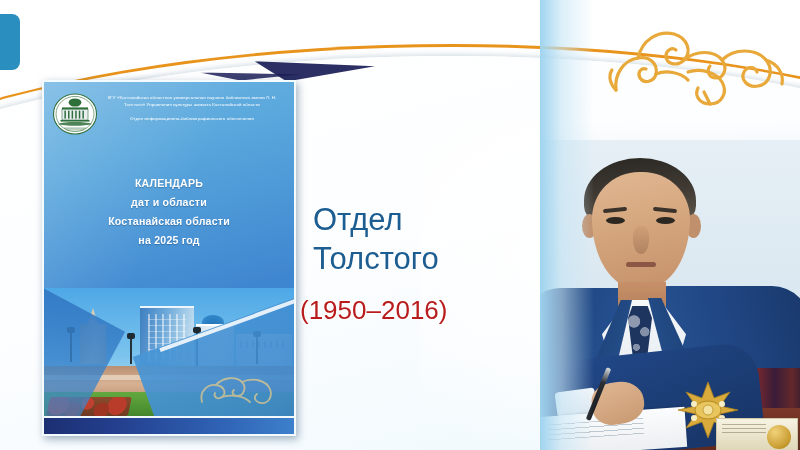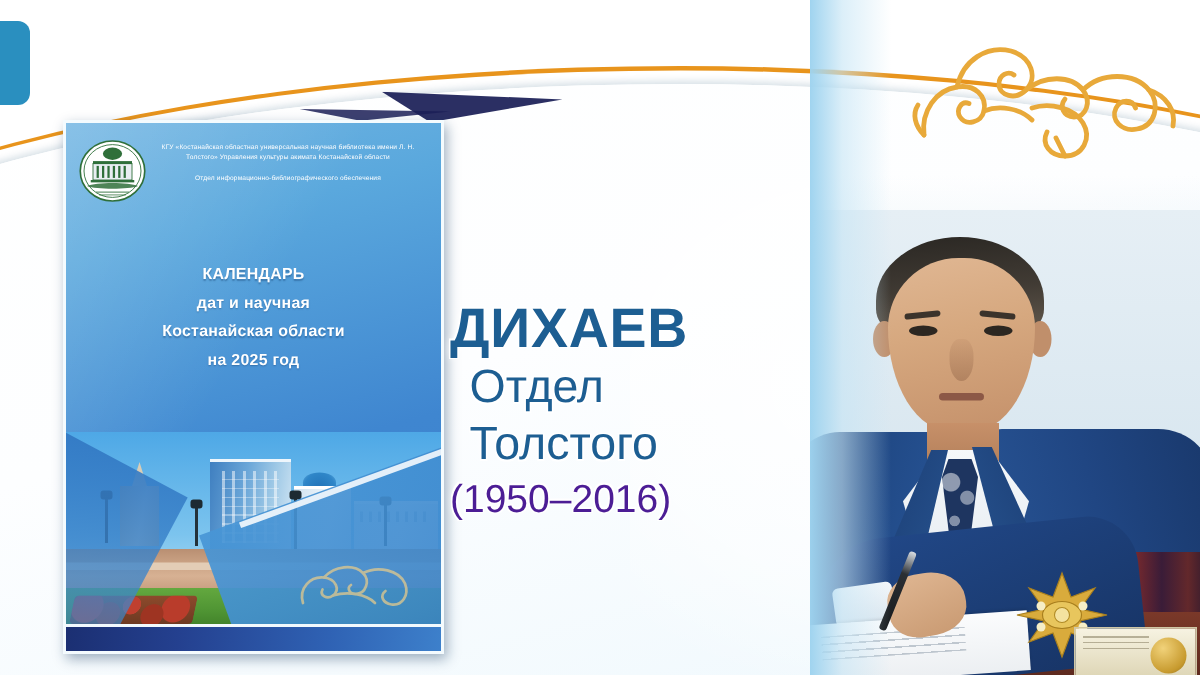--- a/index.html
+++ b/index.html
@@ -388,23 +388,23 @@
     color: #1d5e92;
     line-height: 1.12;
     margin-top: 4px;
     padding-left: 13px;
     text-shadow:
       -1px -1px 0 #fff, 1px -1px 0 #fff, -1px 1px 0 #fff, 1px 1px 0 #fff,
       0 0 6px rgba(255,255,255,.95);
   }
   .lifespan {
     font-size: 26px;
-    color: #4c1d95;
+    color: #b91c1c;
     line-height: 1.1;
-    margin-top: 4px;
+    margin-top: 20px;
     text-shadow:
       -1px -1px 0 #fff, 1px -1px 0 #fff, -1px 1px 0 #fff, 1px 1px 0 #fff,
       0 0 5px rgba(255,255,255,.9);
   }
   .occupation {
     position: absolute;
     left: 300px;
     top: 366px;
     width: 250px;
     font-size: 15.5px;
@@ -660,21 +660,21 @@
         </svg>
       </div>
       <div class="book-head-text">
         <p class="org">КГУ «Костанайская областная универсальная научная библиотека имени Л. Н. Толстого» Управления культуры акимата Костанайской области</p>
         <p class="dept">Отдел информационно-библиографического обеспечения</p>
       </div>
     </div>
 
     <div class="book-title">
       <div>КАЛЕНДАРЬ</div>
-      <div>дат и научная</div>
+      <div>дат и области</div>
       <div>Костанайская области</div>
       <div>на 2025 год</div>
     </div>
 
     <div class="ornament-cover2">
       <svg viewBox="0 0 96 44" width="96" height="44" fill="none" stroke="#d8c48c" stroke-width="1.7" stroke-linecap="round">
         <path d="M8 30 C6 20 14 13 22 14 C29 15 32 21 28 25 C25 28 20 26 21 22"></path>
         <path d="M22 14 C28 6 40 5 46 11 C51 16 48 24 42 24 C38 24 36 20 39 18"></path>
         <path d="M46 11 C56 6 70 9 74 18 C77 25 72 32 65 31 C59 30 57 25 61 22"></path>
         <path d="M28 25 C38 22 50 24 56 30"></path>
@@ -708,21 +708,20 @@
           <path d="M48 12 C58 7 72 10 76 19 C79 27 74 34 67 33 C61 32 59 27 63 24"></path>
           <path d="M28 27 C38 24 50 26 56 32"></path>
         </svg>
       </div>
     </div>
 
     <div class="book-bottom-band"></div>
   </div>
 
   <div class="name-block">
-    <div class="surname">ДИХАЕВ</div>
     <div class="firstname">Отдел</div>
     <div class="patronymic">Толстого</div>
     <div class="lifespan">(1950–2016)</div>
   </div>
   <div class="occupation">
   </div>
 
   <div class="portrait">
     <div class="pt-bg"></div>
     <div class="pt-wall"></div>

